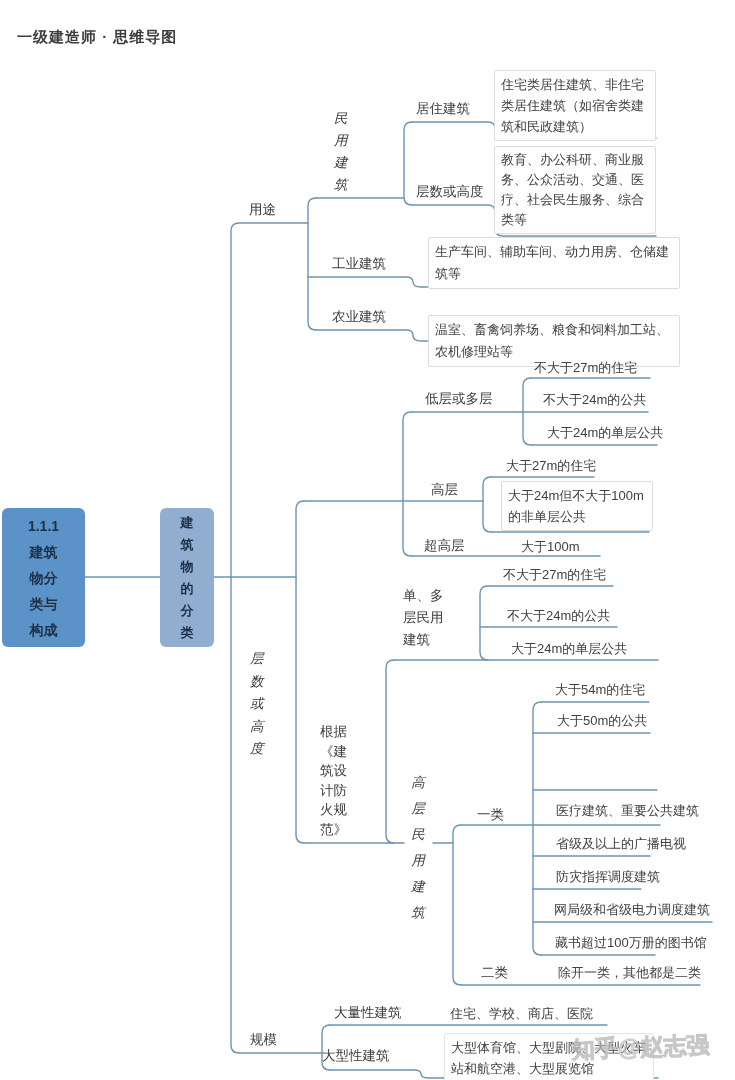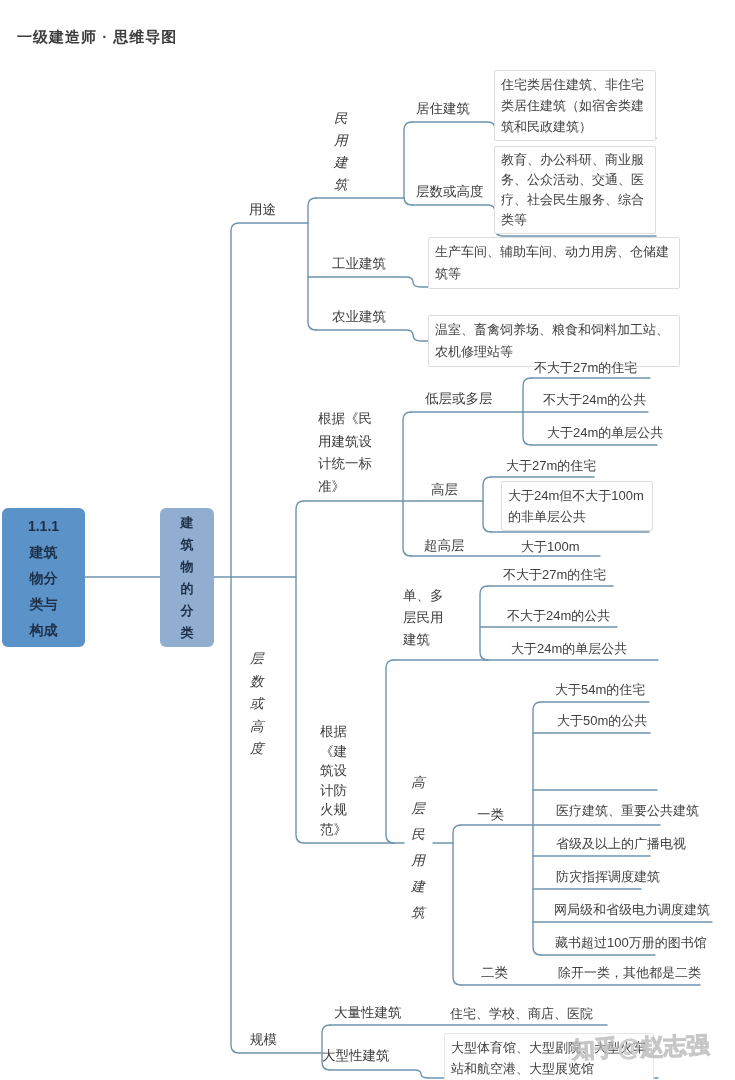--- a/index.html
+++ b/index.html
@@ -90,21 +90,20 @@
   <div class="abs box" style="left:494px;top:70px;width:148px;">住宅类居住建筑、非住宅类居住建筑（如宿舍类建筑和民政建筑）</div>
   <div class="abs lbl" style="left:416px;top:183px;">层数或高度</div>
   <div class="abs box" style="left:494px;top:146px;width:148px;line-height:20px;">教育、办公科研、商业服务、公众活动、交通、医疗、社会民生服务、综合类等</div>
   <div class="abs lbl" style="left:332px;top:255px;">工业建筑</div>
   <div class="abs box" style="left:428px;top:237px;width:238px;line-height:22px;">生产车间、辅助车间、动力用房、仓储建筑等</div>
   <div class="abs lbl" style="left:332px;top:308px;">农业建筑</div>
   <div class="abs box" style="left:428px;top:291px;width:238px;line-height:22px;margin-top:24px;">温室、畜禽饲养场、粮食和饲料加工站、农机修理站等</div>
 
   <div class="abs lbl vert" style="left:250px;top:608px;width:16px;line-height:22.5px;margin-top:40px;">层数或高度</div>
 
-  <div class="abs lbl wrap" style="left:318px;top:408px;width:58px;line-height:22.5px;">根据《民用建筑设计统一标准》</div>
   <div class="abs lbl" style="left:425px;top:390px;">低层或多层</div>
   <div class="abs leaf" style="left:534px;top:359px;">不大于27m的住宅</div>
   <div class="abs leaf" style="left:543px;top:391px;">不大于24m的公共</div>
   <div class="abs leaf" style="left:547px;top:424px;">大于24m的单层公共</div>
   <div class="abs lbl" style="left:431px;top:481px;">高层</div>
   <div class="abs leaf" style="left:506px;top:457px;">大于27m的住宅</div>
   <div class="abs box" style="left:501px;top:481px;width:138px;">大于24m但不大于100m的非单层公共</div>
   <div class="abs lbl" style="left:424px;top:537px;">超高层</div>
   <div class="abs leaf" style="left:521px;top:538px;">大于100m</div>
 

